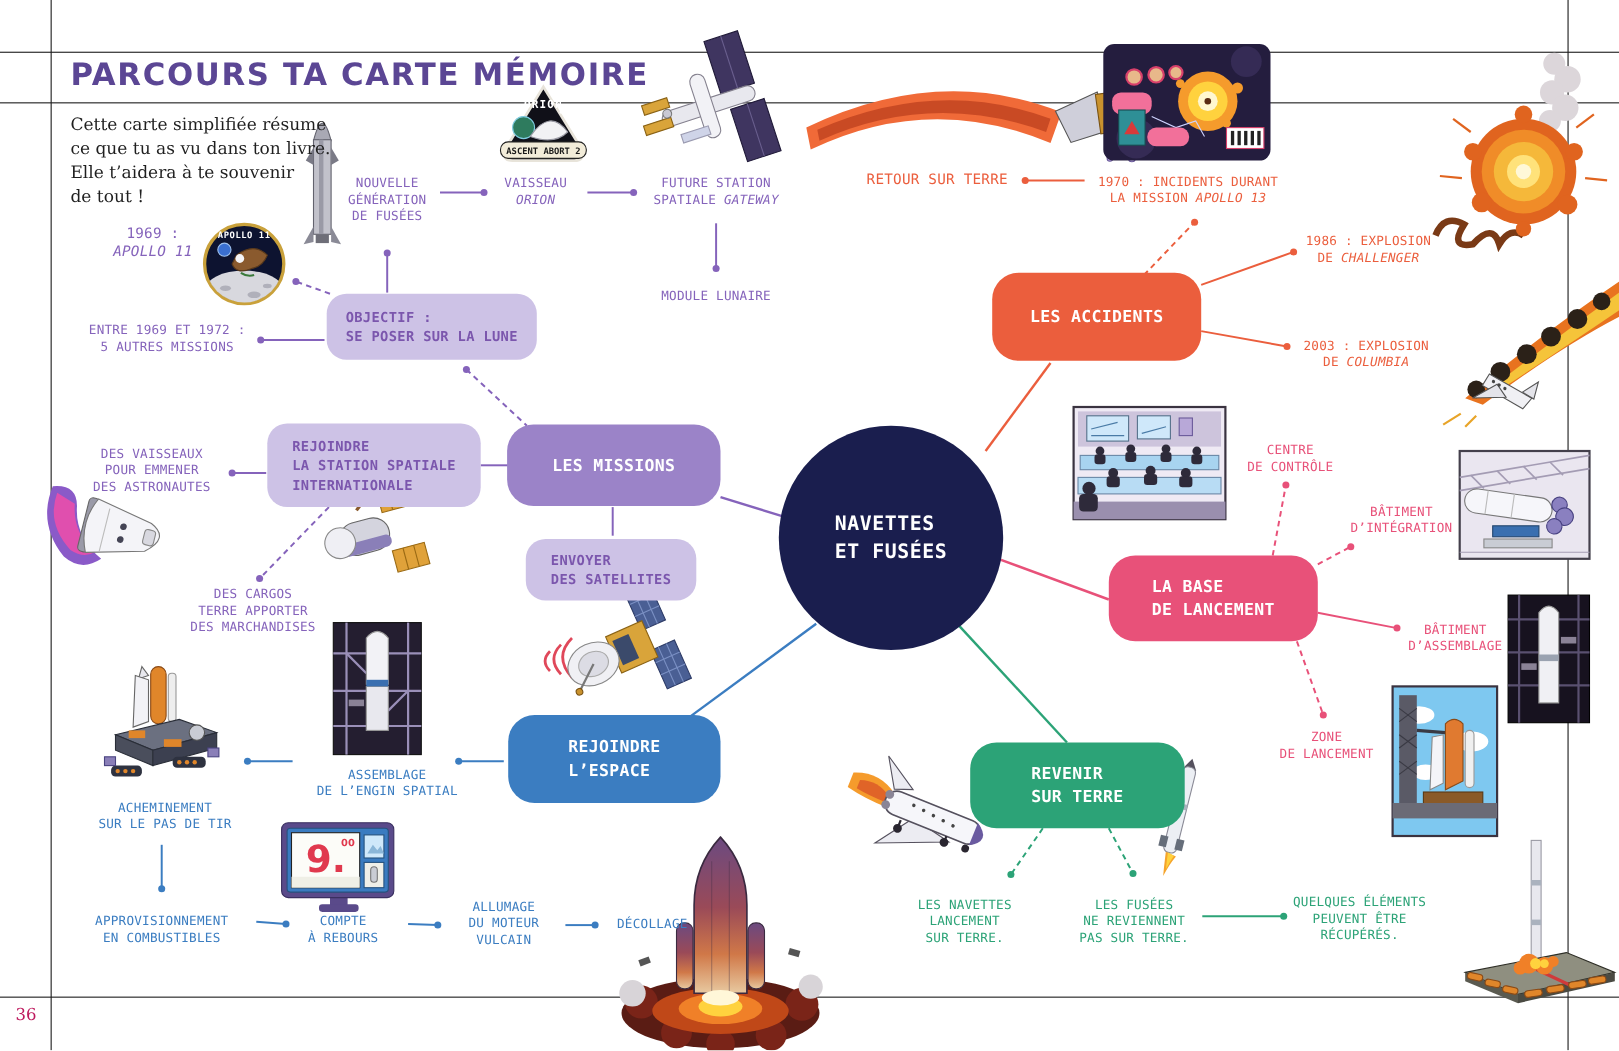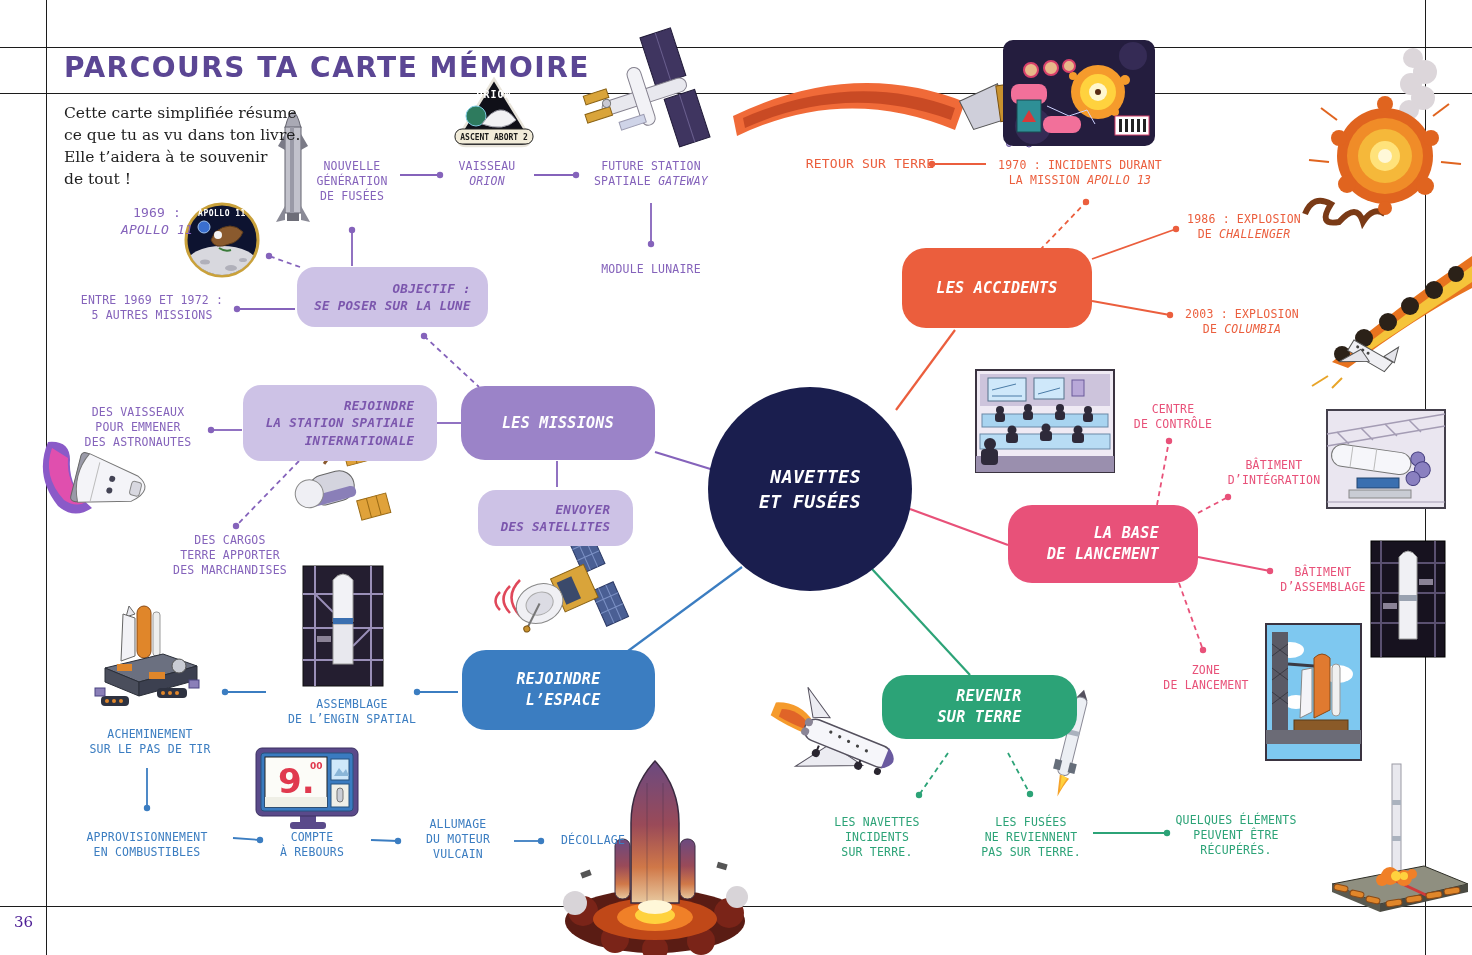--- a/index.html
+++ b/index.html
@@ -1,33 +1,33 @@
 <!DOCTYPE html>
 <html><head>
 <meta charset="utf-8">
 <style>
   html,body{margin:0;padding:0;background:#ffffff;}
   #stage{position:relative;width:1472px;height:955px;background:#ffffff;overflow:hidden;
          font-family:"DejaVu Sans Mono",monospace;}
   .hline{position:absolute;left:0;width:1472px;height:1px;background:#1c1c1c;z-index:0;}
   .vline{position:absolute;top:0;height:955px;width:1px;background:#1c1c1c;z-index:0;}
-  .pagenum{position:absolute;font:15px "DejaVu Serif",serif;color:#4c1d95;z-index:6;}
+  .pagenum{position:absolute;font:15px "DejaVu Serif",serif;color:#be185d;z-index:6;}
   .title{position:absolute;left:64px;top:51px;font-family:"DejaVu Sans",sans-serif;font-weight:bold;
          font-size:28px;color:#5b4694;letter-spacing:1.5px;z-index:6;}
   .intro{position:absolute;left:64px;top:102px;font:15.5px/1.42 "DejaVu Serif",serif;color:#1f1f1f;
          white-space:pre-line;z-index:6;}
   .lbl{position:absolute;transform:translateX(-50%);text-align:center;font-weight:normal;
        font-size:11.5px;line-height:1.3;letter-spacing:.2px;white-space:pre-line;z-index:6;}
-  .lbl.lg{font-size:13px;margin-left:18px;}
+  .lbl.lg{font-size:13px;}
   .lbl i{font-style:italic;}
   .c-purple{color:#8563bb}.c-orange{color:#eb5e3d}.c-pink{color:#e85179}
   .c-blue{color:#3b7dc1}.c-green{color:#2ca377}
   .box{position:absolute;z-index:5;display:flex;align-items:center;justify-content:center;
-       text-align:right;color:#fff;font-weight:bold;white-space:pre-line;border-radius:24px;
-       line-height:1.4;letter-spacing:.3px;font-style:italic;}
+       text-align:left;color:#fff;font-weight:bold;white-space:pre-line;border-radius:24px;
+       line-height:1.4;letter-spacing:.3px;}
   .softbox{background:#cdc2e6;color:#7b56ad;font-size:12.5px;border-radius:18px;}
   svg.art{position:absolute;z-index:1;overflow:visible;}
   #connectors{position:absolute;left:0;top:0;z-index:2;pointer-events:none;}
 </style>
 </head>
 <body>
 
 <div id="stage">
 
   <div class="hline" style="top:47px"></div>
@@ -584,21 +584,21 @@
 
   <div class="box" style="left:708px;top:387px;width:204px;height:204px;border-radius:50%;background:#1a1e4e;font-size:18px;letter-spacing:.5px">NAVETTES
 ET FUSÉES</div>
 
   <div class="box" style="left:902px;top:248px;width:190px;height:80px;background:#eb5e3d;font-size:15px">LES ACCIDENTS</div>
   <div class="box" style="left:461px;top:386px;width:194px;height:74px;background:#9b83c8;font-size:15px">LES MISSIONS</div>
   <div class="box" style="left:1008px;top:505px;width:190px;height:78px;background:#e85179;font-size:15px">LA BASE
 DE LANCEMENT</div>
   <div class="box" style="left:462px;top:650px;width:193px;height:80px;background:#3b7dc1;font-size:15px">REJOINDRE
 L’ESPACE</div>
-  <div class="box" style="left:882px;top:675px;width:195px;height:64px;background:#2ca377;font-size:15px">REVENIR
+  <div class="box" style="left:882px;top:675px;width:195px;height:78px;background:#2ca377;font-size:15px">REVENIR
 SUR TERRE</div>
 
   <div class="box softbox" style="left:297px;top:267px;width:191px;height:60px">OBJECTIF :
 SE POSER SUR LA LUNE</div>
   <div class="box softbox" style="left:243px;top:385px;width:194px;height:76px">REJOINDRE
 LA STATION SPATIALE
 INTERNATIONALE</div>
   <div class="box softbox" style="left:478px;top:490px;width:155px;height:56px">ENVOYER
 DES SATELLITES</div>
 
@@ -639,21 +639,21 @@
   <div class="lbl c-blue" style="left:147px;top:830px">APPROVISIONNEMENT
 EN COMBUSTIBLES</div>
   <div class="lbl c-blue" style="left:312px;top:830px">COMPTE
 À REBOURS</div>
   <div class="lbl c-blue" style="left:458px;top:817px">ALLUMAGE
 DU MOTEUR
 VULCAIN</div>
   <div class="lbl c-blue" style="left:593px;top:833px">DÉCOLLAGE</div>
 
   <div class="lbl c-green" style="left:877px;top:815px">LES NAVETTES
-INCIDENTS
+LANCEMENT
 SUR TERRE.</div>
   <div class="lbl c-green" style="left:1031px;top:815px">LES FUSÉES
 NE REVIENNENT
 PAS SUR TERRE.</div>
   <div class="lbl c-green" style="left:1236px;top:813px">QUELQUES ÉLÉMENTS
 PEUVENT ÊTRE
 RÉCUPÉRÉS.</div>
 
 </div>
 

